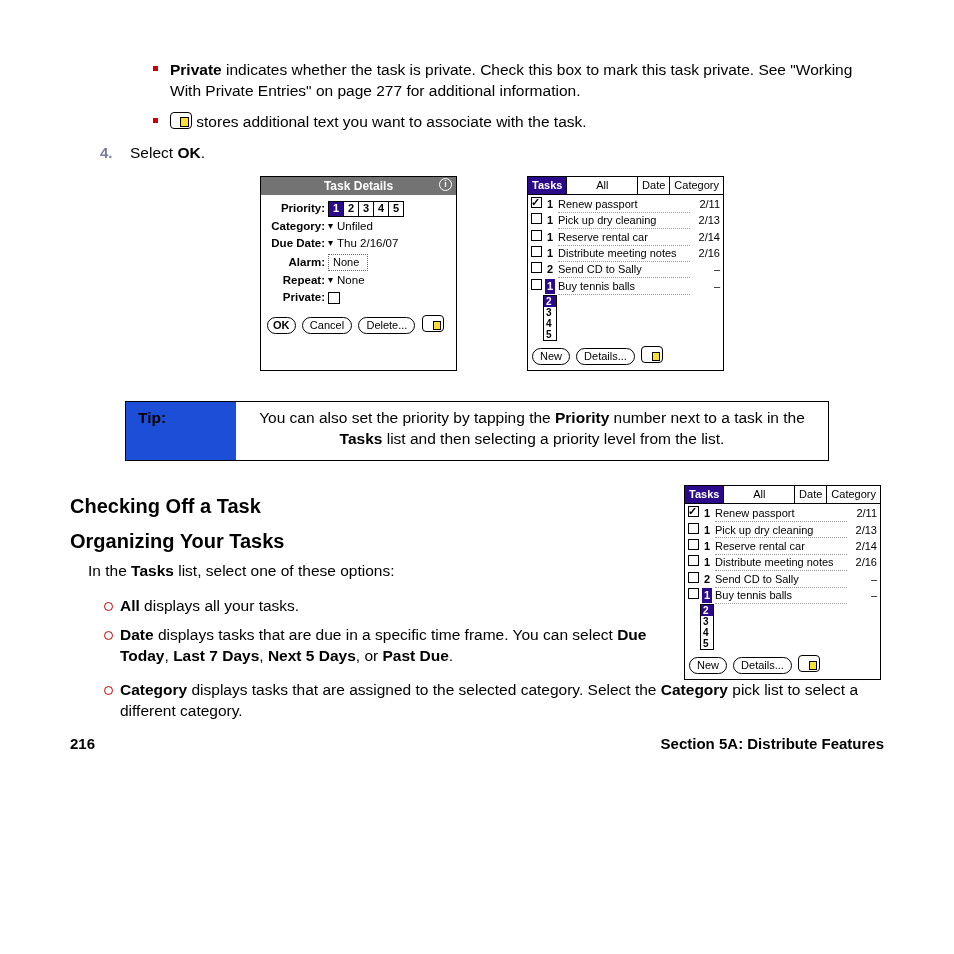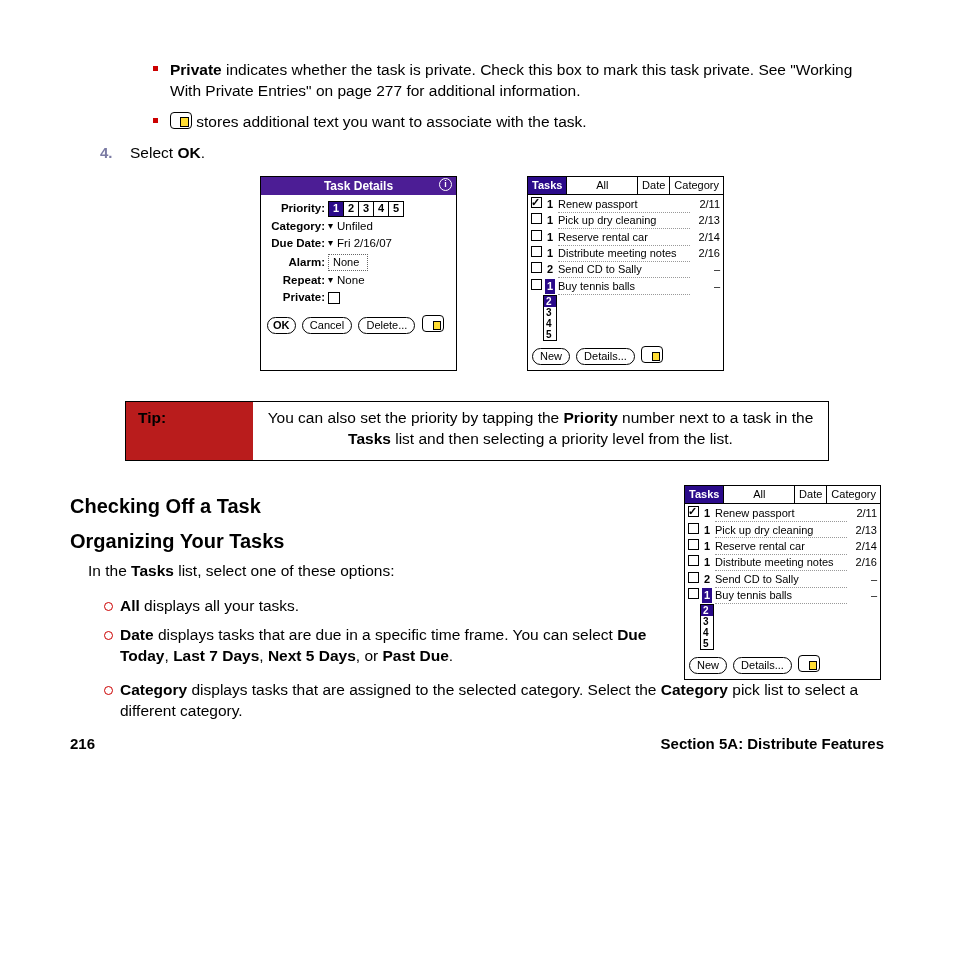--- a/index.html
+++ b/index.html
@@ -23,21 +23,21 @@
   .note-icon::after{ content:""; position:absolute; right:2px; bottom:1px; width:7px; height:8px; background:#ffdd33; border:1px solid #000; }
 
   .center-icon{ display:inline-block; width:18px; height:11px; border:1.5px solid #000; border-radius:6px; vertical-align:-1px; background:#fff; position:relative;}
   .center-icon::after{ content:""; position:absolute; left:6px; top:3px; width:4px; height:3px; border:1px solid #777; border-radius:2px;}
 
   .screens-row { display:flex; gap:70px; padding-left: 190px; margin: 10px 0 30px 0; }
 
   
   .palm { border:1px solid #000; background:#fff; font-family: Arial, sans-serif; font-size:12px; }
   .td-panel { width: 195px; }
-  .td-title { background:#4c1d95; color:#fff; text-align:center; font-weight:bold; padding:1px 0; position:relative; font-size:12px;}
+  .td-title { background:#737373; color:#fff; text-align:center; font-weight:bold; padding:1px 0; position:relative; font-size:12px;}
   .td-title .info { position:absolute; right:4px; top:1px; width:11px; height:11px; border:1px solid #fff; border-radius:50%; display:flex; align-items:center; justify-content:center; font-weight:bold; font-size:9px;}
   .td-body { padding:4px 6px 4px 6px; }
   .td-row { display:flex; align-items:center; margin:2px 0; font-size:11.5px;}
   .td-label { width:58px; text-align:right; font-weight:bold; padding-right:3px;}
   .pri-box { border:1px solid #000; display:flex; height:14px;}
   .pri-cell { width:14px; text-align:center; border-right:1px solid #000; font-size:11px; line-height:13px; font-weight:bold;}
   .pri-cell:last-child{border-right:none;}
   .pri-sel { background:#2a0a8a; color:#fff;}
   .dd { display:inline-block; margin-right:3px; }
   .dd::before{ content:"▾"; font-size:10px; vertical-align:1px; margin-right:1px;}
@@ -62,21 +62,21 @@
   .trow .desc{ flex:1; border-bottom:1px dotted #999; padding-bottom:0px;}
   .trow .dt{ width:28px; text-align:right; margin-left:2px;}
   .trow.edit .pr{ background:#2a0a8a; color:#fff; width:10px;}
   .pri-dd{ margin-left:12px; border:1px solid #000; width:12px; background:#fff;}
   .pri-dd div{ border-bottom:0; padding:0 2px; font-weight:bold; font-size:10px; line-height:11px;}
   .pri-dd div.sel{ background:#2a0a8a; color:#fff;}
   .tasks-btns{ padding:3px 4px 5px 4px; border-top:none;}
 
   
   .tip-box{ display:flex; border:1px solid #000; margin:8px 55px 24px 55px;}
-  .tip-label{ background:#b91c1c; font-weight:bold; padding:6px 12px; width:127px; box-sizing:border-box;}
+  .tip-label{ background:#1d4ed8; font-weight:bold; padding:6px 12px; width:110px; box-sizing:border-box;}
   .tip-text{ padding:6px 12px 10px 12px; flex:1;text-align:center;}
 
   h2.sec{ font-size:20px; font-weight:bold; margin:8px 0 6px 0;}
   .circ-block{ padding-left:50px; position:relative; margin-bottom:8px;}
   .circ-bullet{ position:absolute; left:34px; top:6px; width:7px;height:7px; border:1.5px solid #c00; border-radius:50%;}
   .sub{ padding-left:18px; margin:4px 0 14px 0;}
 
   .two-col{ display:flex; gap:22px; }
   .two-col .left-col{ flex:1; }
   .two-col .right-col{ width:200px; }
@@ -125,21 +125,21 @@
         </span>
       </div>
       <div class="td-row">
         <span class="td-label">Category:</span>
         <span class="dd"></span>
           <span>Unfiled</span>
       </div>
       <div class="td-row">
         <span class="td-label">Due Date:</span>
         <span class="dd"></span>
-          <span>Fri 2/16/07</span>
+          <span>Thu 2/16/07</span>
       </div>
       <div class="td-row">
         <span class="td-label">Alarm:</span>
         <span class="dotted-field">None</span>
       </div>
       <div class="td-row">
         <span class="td-label">Repeat:</span>
         <span class="dd"></span>
           <span>None</span>
       </div>

